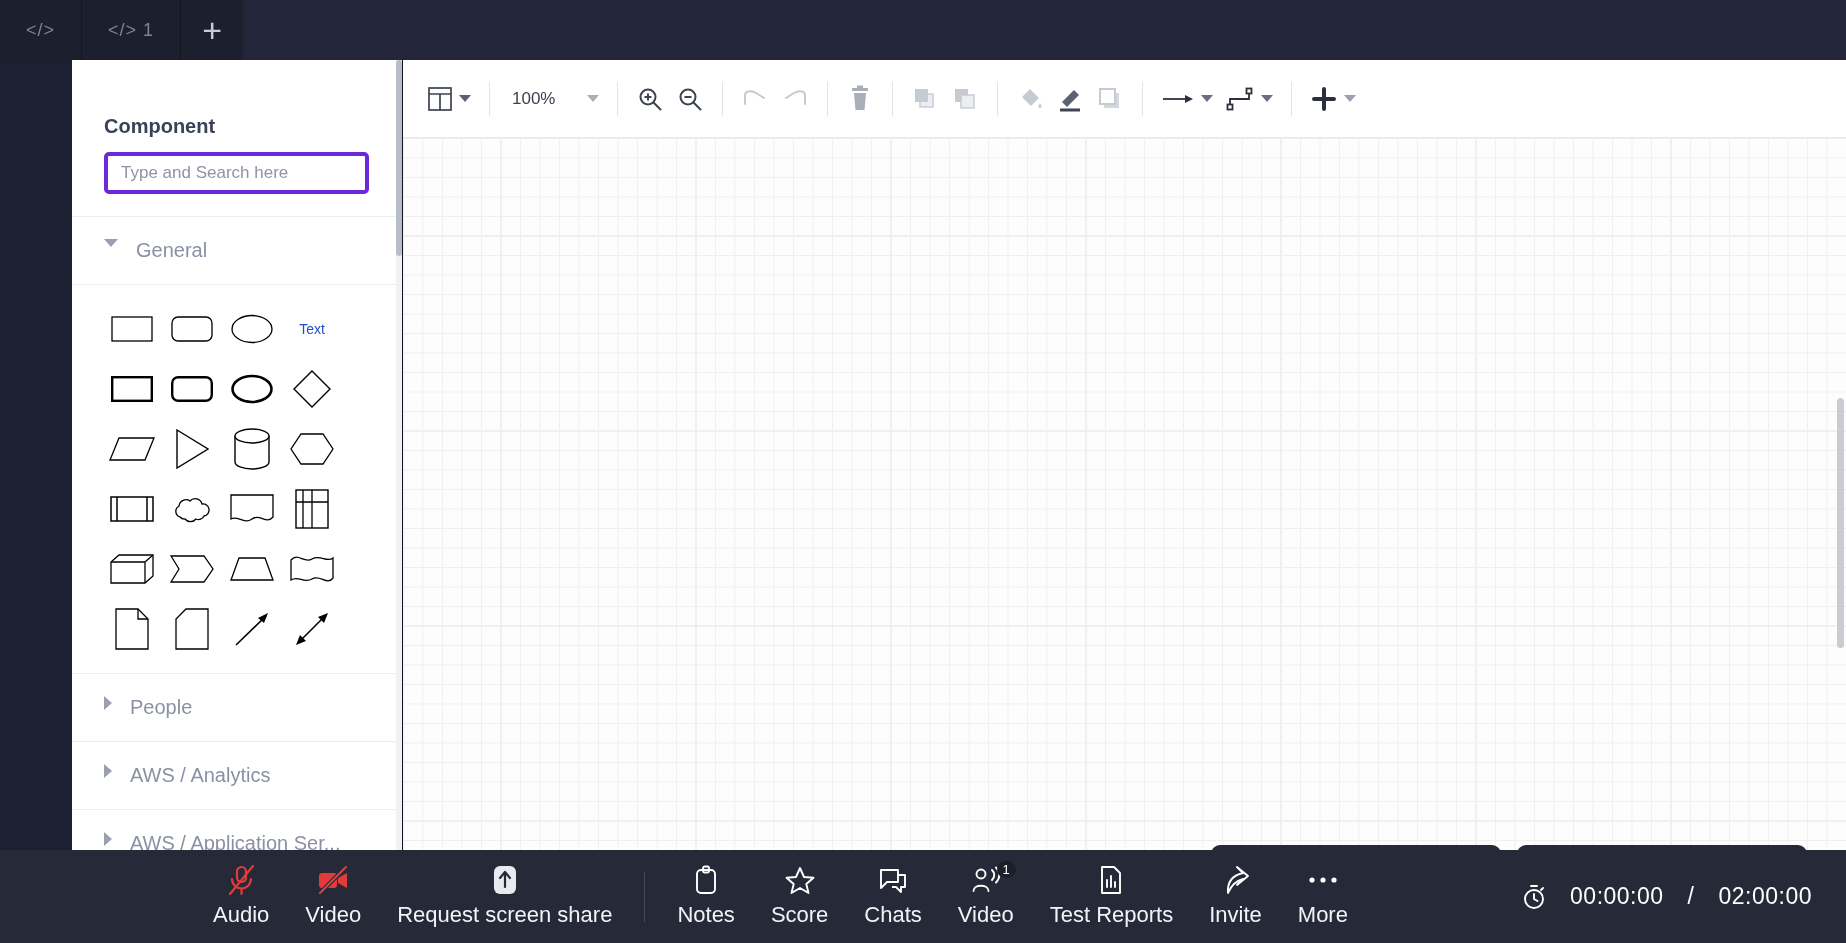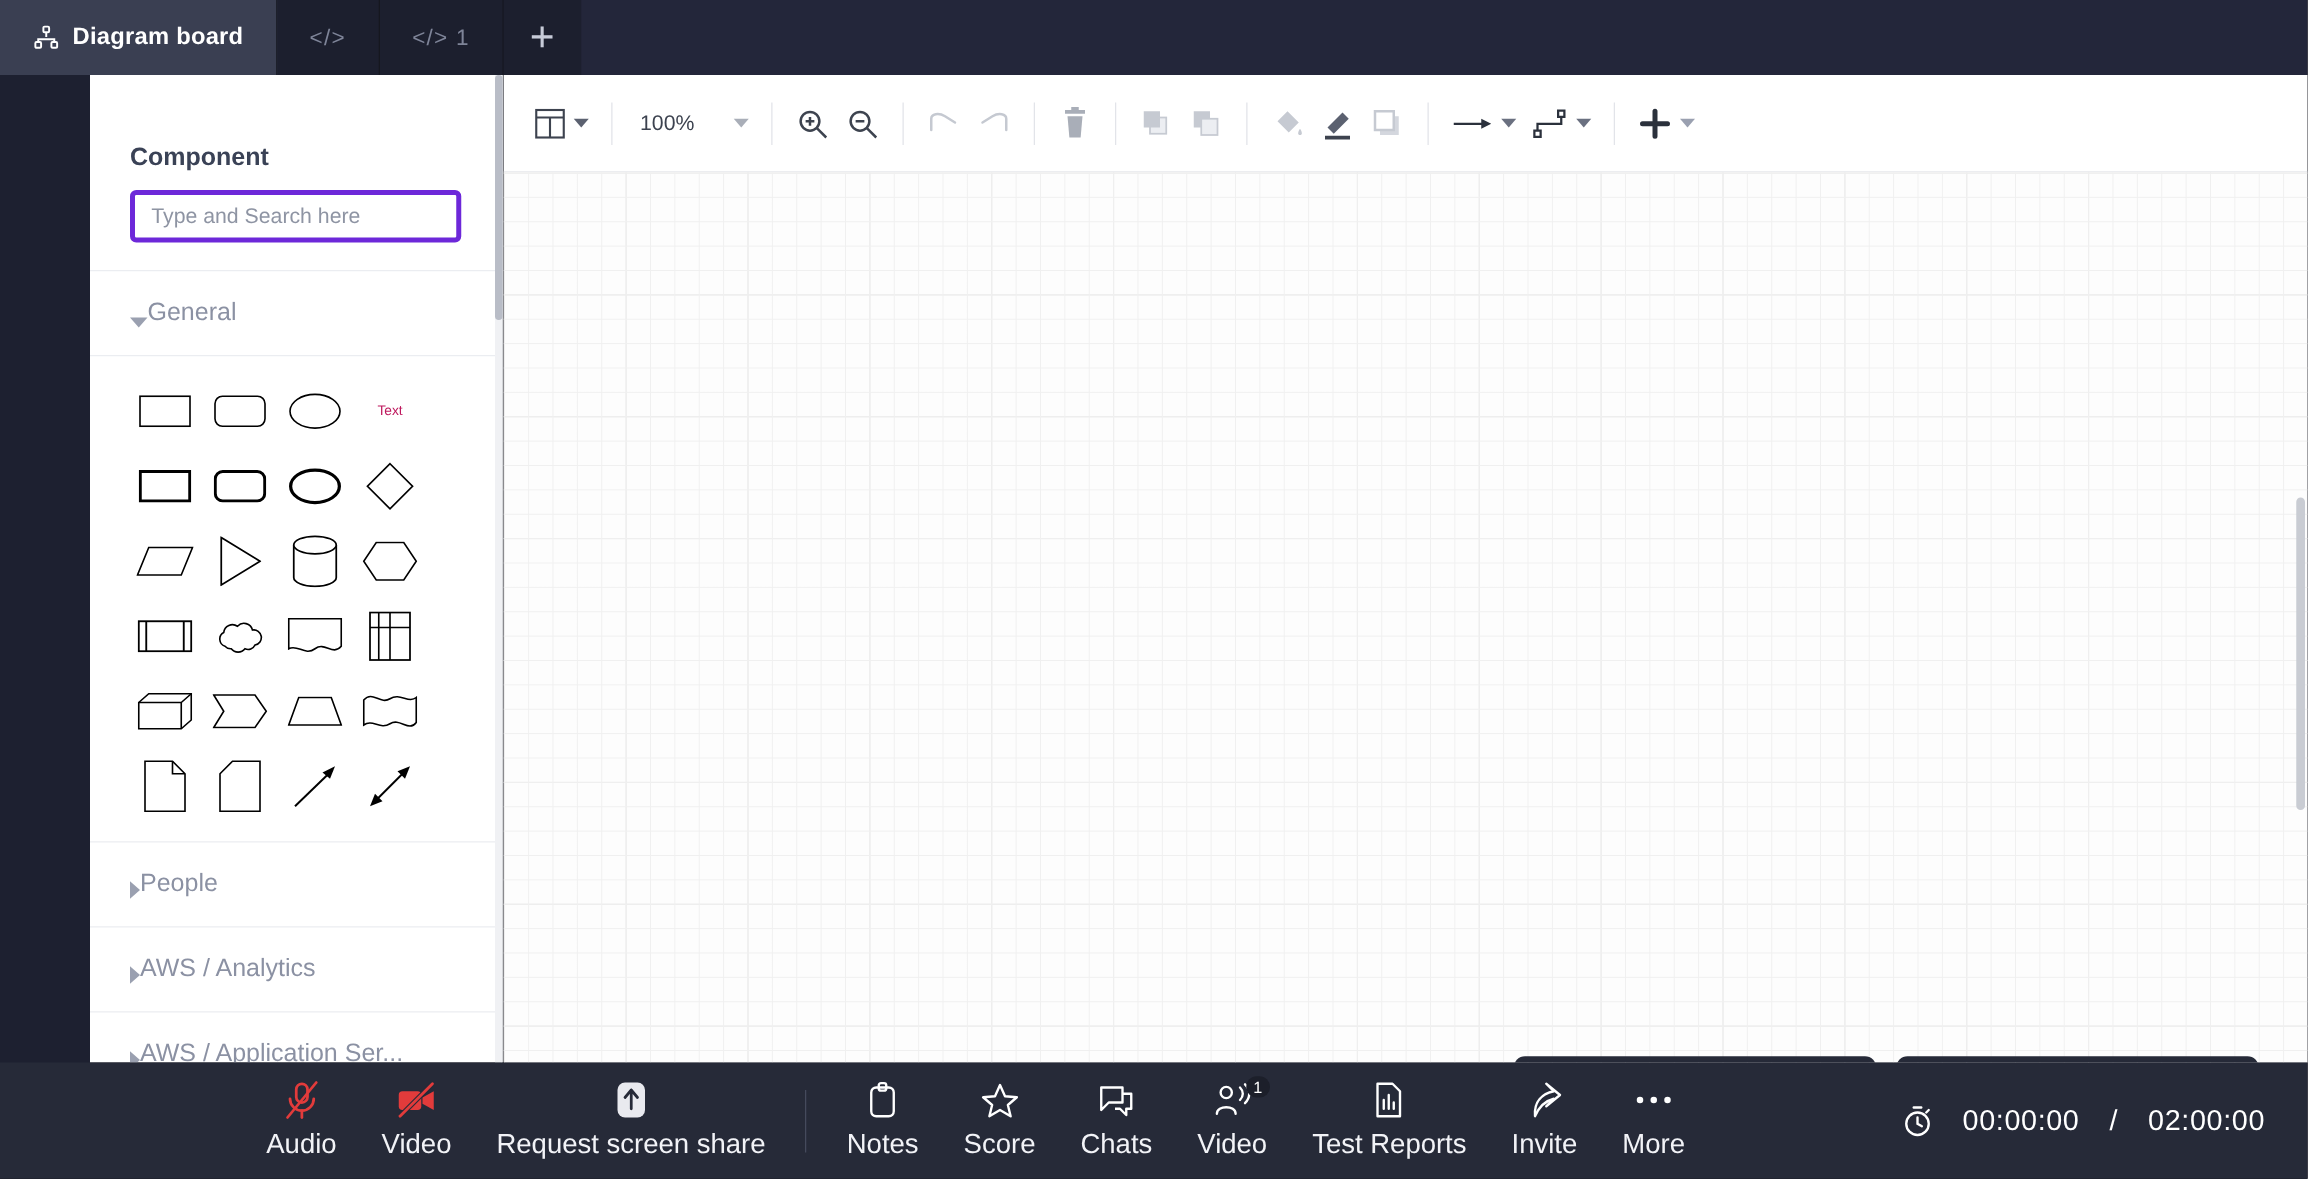--- a/index.html
+++ b/index.html
@@ -44,39 +44,39 @@
   .sb-search-wrap { padding: 14px 32px 22px 32px; }
   .sb-search {
     width:100%; height:42px; border:4px solid #6d28d9; border-radius:5px;
     padding: 0 13px; font-size:17px; color:#555b6b; outline:none;
     font-family:"Liberation Sans", sans-serif; background:#fff;
   }
   .sb-search::placeholder { color:#8e94a3; }
   .sb-sep { height:1px; background:#ebedf1; }
 
   .sb-group {
-    display:flex; align-items:flex-end; 
+    display:flex; align-items:flex-start; gap:18px;
     padding: 22px 0 22px 32px; cursor:pointer;
   }
   .sb-group-label { font-size:20px; color:#8b91a3; font-weight:400; }
   .caret { width:0;height:0; }
   .caret.down { border-left:7px solid transparent; border-right:7px solid transparent; border-top:8px solid #9aa0b0; }
   .caret.right { border-top:7px solid transparent; border-bottom:7px solid transparent; border-left:8px solid #9aa0b0; }
 
   .shape-grid {
     display:grid; grid-template-columns: repeat(4, 60px);
     column-gap: 0px; row-gap: 0px;
     padding: 14px 0 14px 30px; justify-content:start;
   }
   .shape-cell {
     width:60px; height:60px; display:flex; align-items:center; justify-content:center;
     cursor:grab;
   }
   .shape-cell svg { display:block; }
-  .text-shape { font-size:11px; color:#be185d; }
+  .text-shape { font-size:14px; color:#1d4ed8; }
 
   
   .sb-scroll {
     position:absolute; top:60px; left:396px; width:6px; height:196px;
     background:#b9bdc7; border-radius:3px;
   }
   .sb-scroll-track {
     position:absolute; top:60px; left:396px; width:6px; height:790px; background:#f0f1f4;
   }
 
@@ -137,29 +137,20 @@
     position:absolute; right:34px; display:flex; align-items:center; gap:24px;
     color:#ffffff; font-size:23px; letter-spacing:.5px;
   }
 </style>
 </head>
 <body>
 
 <div class="app">
 
   <div class="tabbar">
-    <div class="tab active">
-      <svg class="tab-icon" viewBox="0 0 24 24" fill="none" stroke="#ffffff" stroke-width="1.7">
-        <rect x="9.5" y="2.5" width="5" height="5" rx="1"></rect>
-        <rect x="2.5" y="16" width="5" height="5" rx="1"></rect>
-        <rect x="16.5" y="16" width="5" height="5" rx="1"></rect>
-        <path d="M12 7.5v4M5 16v-2.5h14V16"></path>
-      </svg>
-      <span>Diagram board</span>
-    </div>
     <div class="tab">
       <span class="code">&lt;/&gt;</span>
     </div>
     <div class="tab">
       <span class="code">&lt;/&gt; 1</span>
     </div>
     <div class="tab-add">
       <span class="plus-glyph">+</span>
     </div>
   </div>

